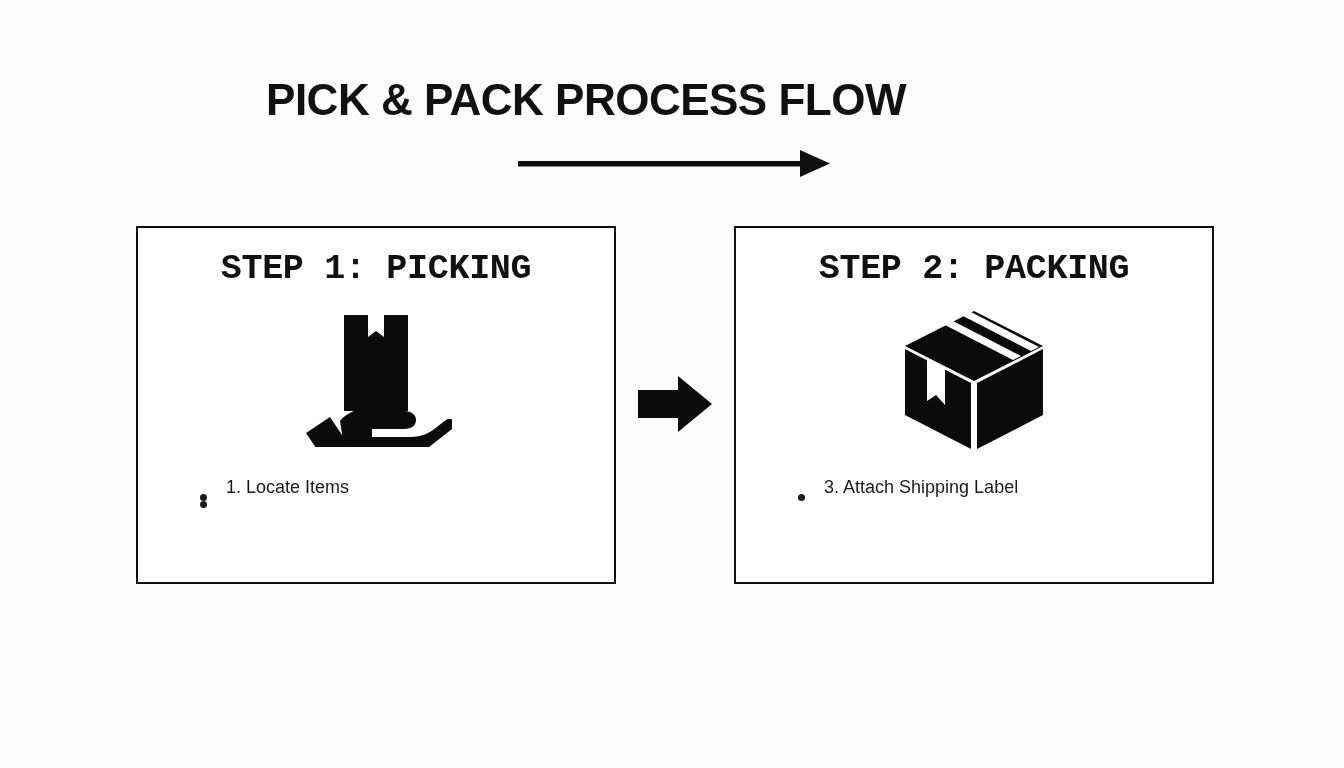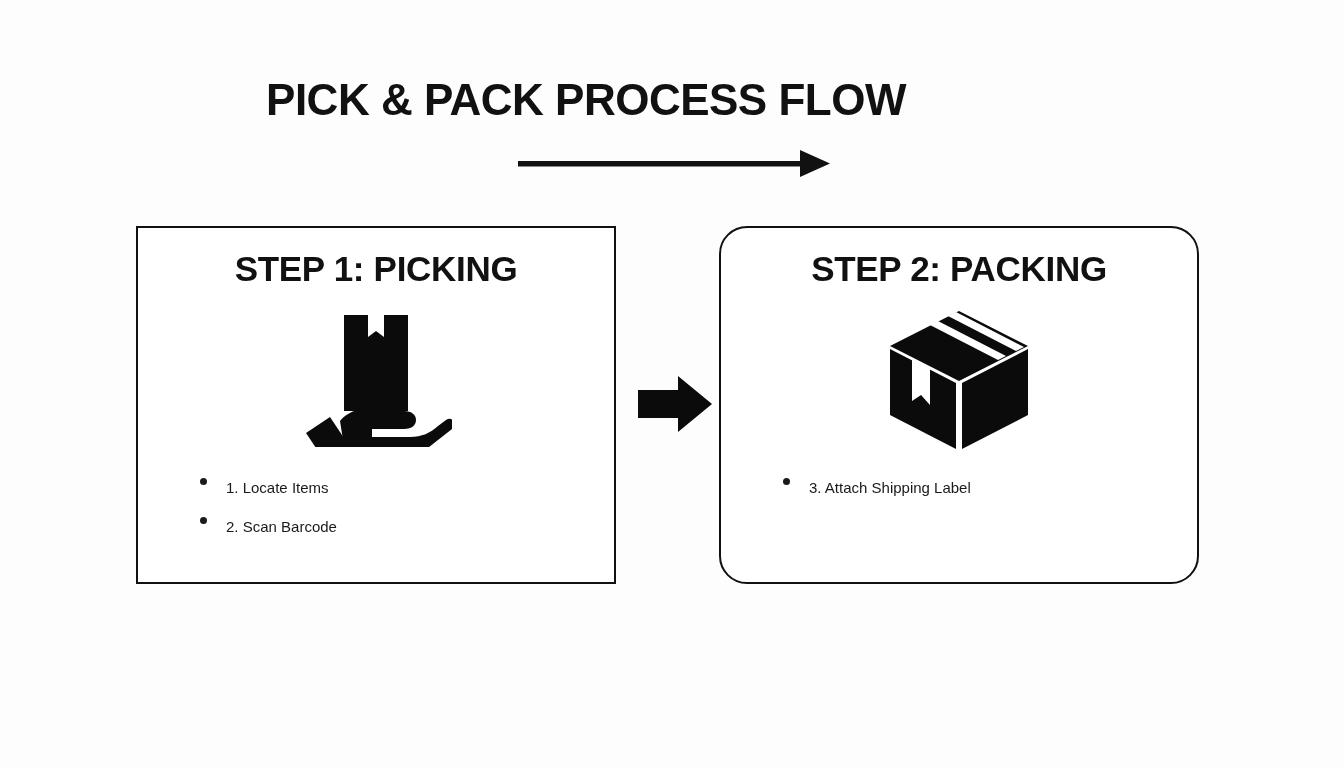--- a/index.html
+++ b/index.html
@@ -52,29 +52,29 @@
   .step-box {
     position: absolute;
     top: 226px;
     width: 480px;
     height: 358px;
     border: 2px solid #111111;
     background: #ffffff;
     box-sizing: border-box;
   }
   .step-box.box-1 { left: 136px; }
-  .step-box.box-2 { left: 719px; border-radius: 28px; }
+  .step-box.box-2 { left: 734px; }
 
   .step-title {
     position: absolute;
     left: 0;
     top: 20px;
     width: 100%;
     text-align: center;
-    font-family: Liberation Sans, sans-serif;
+    font-family: Liberation Mono, monospace;
     font-size: 35px;
     line-height: 42px;
     font-weight: bold;
     letter-spacing: -0.3px;
     color: #111111;
     white-space: nowrap;
   }
 
   .step-icon {
     position: absolute;
@@ -90,22 +90,22 @@
   .step-list {
     position: absolute;
     left: 62px;
     top: 240px;
     margin: 0;
     padding: 0;
     list-style: none;
   }
   .step-list li {
     display: flex;
-    align-items: center;
-    font-size: 15px;
+    align-items: flex-end;
+    font-size: 18px;
     line-height: 39px;
     color: #1a1a1a;
     white-space: nowrap;
   }
   .bullet-dot {
     width: 7px;
     height: 7px;
     border-radius: 50%;
     background: #1a1a1a;
     flex: 0 0 auto;
@@ -166,21 +166,20 @@
       </svg>
     </div>
 
     <ul class="step-list">
       <li>
         <span class="bullet-dot"></span>
         <span>1. Locate Items</span>
       </li>
       <li>
         <span class="bullet-dot"></span>
-        <span>2. Scan Barcode</span>
       </li>
     </ul>
   </div>
 
   <div class="mid-arrow">
     <svg width="74" height="60" viewBox="0 0 74 60" aria-hidden="true">
       <polygon points="0,16 40,16 40,2 74,30 40,58 40,44 0,44" fill="#0b0b0b"></polygon>
     </svg>
   </div>
 

